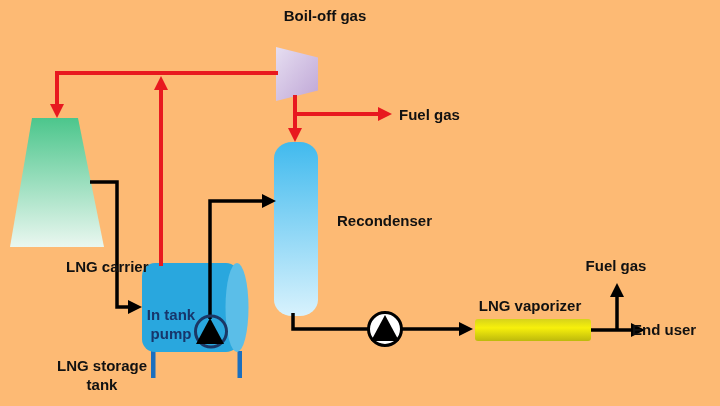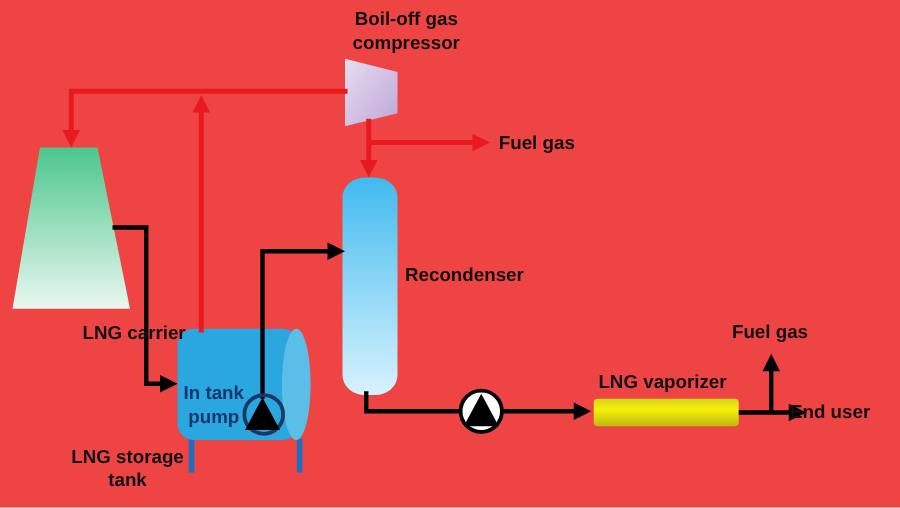--- a/index.html
+++ b/index.html
@@ -1,20 +1,20 @@
 <!DOCTYPE html>
 <html><head>
 <meta charset="utf-8">
 <style>
   html, body { margin: 0; padding: 0; background: #fff; }
   #stage {
     position: relative;
     width: 720px;
     height: 406px;
-    background: #ef4444;
+    background: #fdba74;
     font-family: "Liberation Sans", "DejaVu Sans", sans-serif;
     overflow: hidden;
   }
   #diagram-svg {
     position: absolute;
     left: 0; top: 0;
   }
   .lbl {
     position: absolute;
     font-size: 15px;
@@ -101,26 +101,25 @@
     </g>
 
     <g>
       <circle cx="385" cy="329" r="16.5" stroke-width="3" fill="#ffffff" stroke="#000000"></circle>
       <polygon points="385,315 399,341 371,341" fill="#000000"></polygon>
     </g>
   </svg>
 
   <div class="lbl center" style="left:325px; top:6px;">
     <div>Boil-off gas</div>
-    <div>compressor</div>
   </div>
 
   <div class="lbl" style="left:399px; top:105px;">Fuel gas</div>
 
-  <div class="lbl" style="left:324px; top:211px;">Recondenser</div>
+  <div class="lbl" style="left:337px; top:211px;">Recondenser</div>
 
   <div class="lbl" style="left:19px; top:257px;margin-left:47px;">LNG carrier</div>
 
   <div class="lbl center" style="left:102px; top:356px;">
     <div>LNG storage</div>
     <div>tank</div>
   </div>
 
   <div class="lbl center navy" style="left:171px; top:305px;">
     <div>In tank</div>

